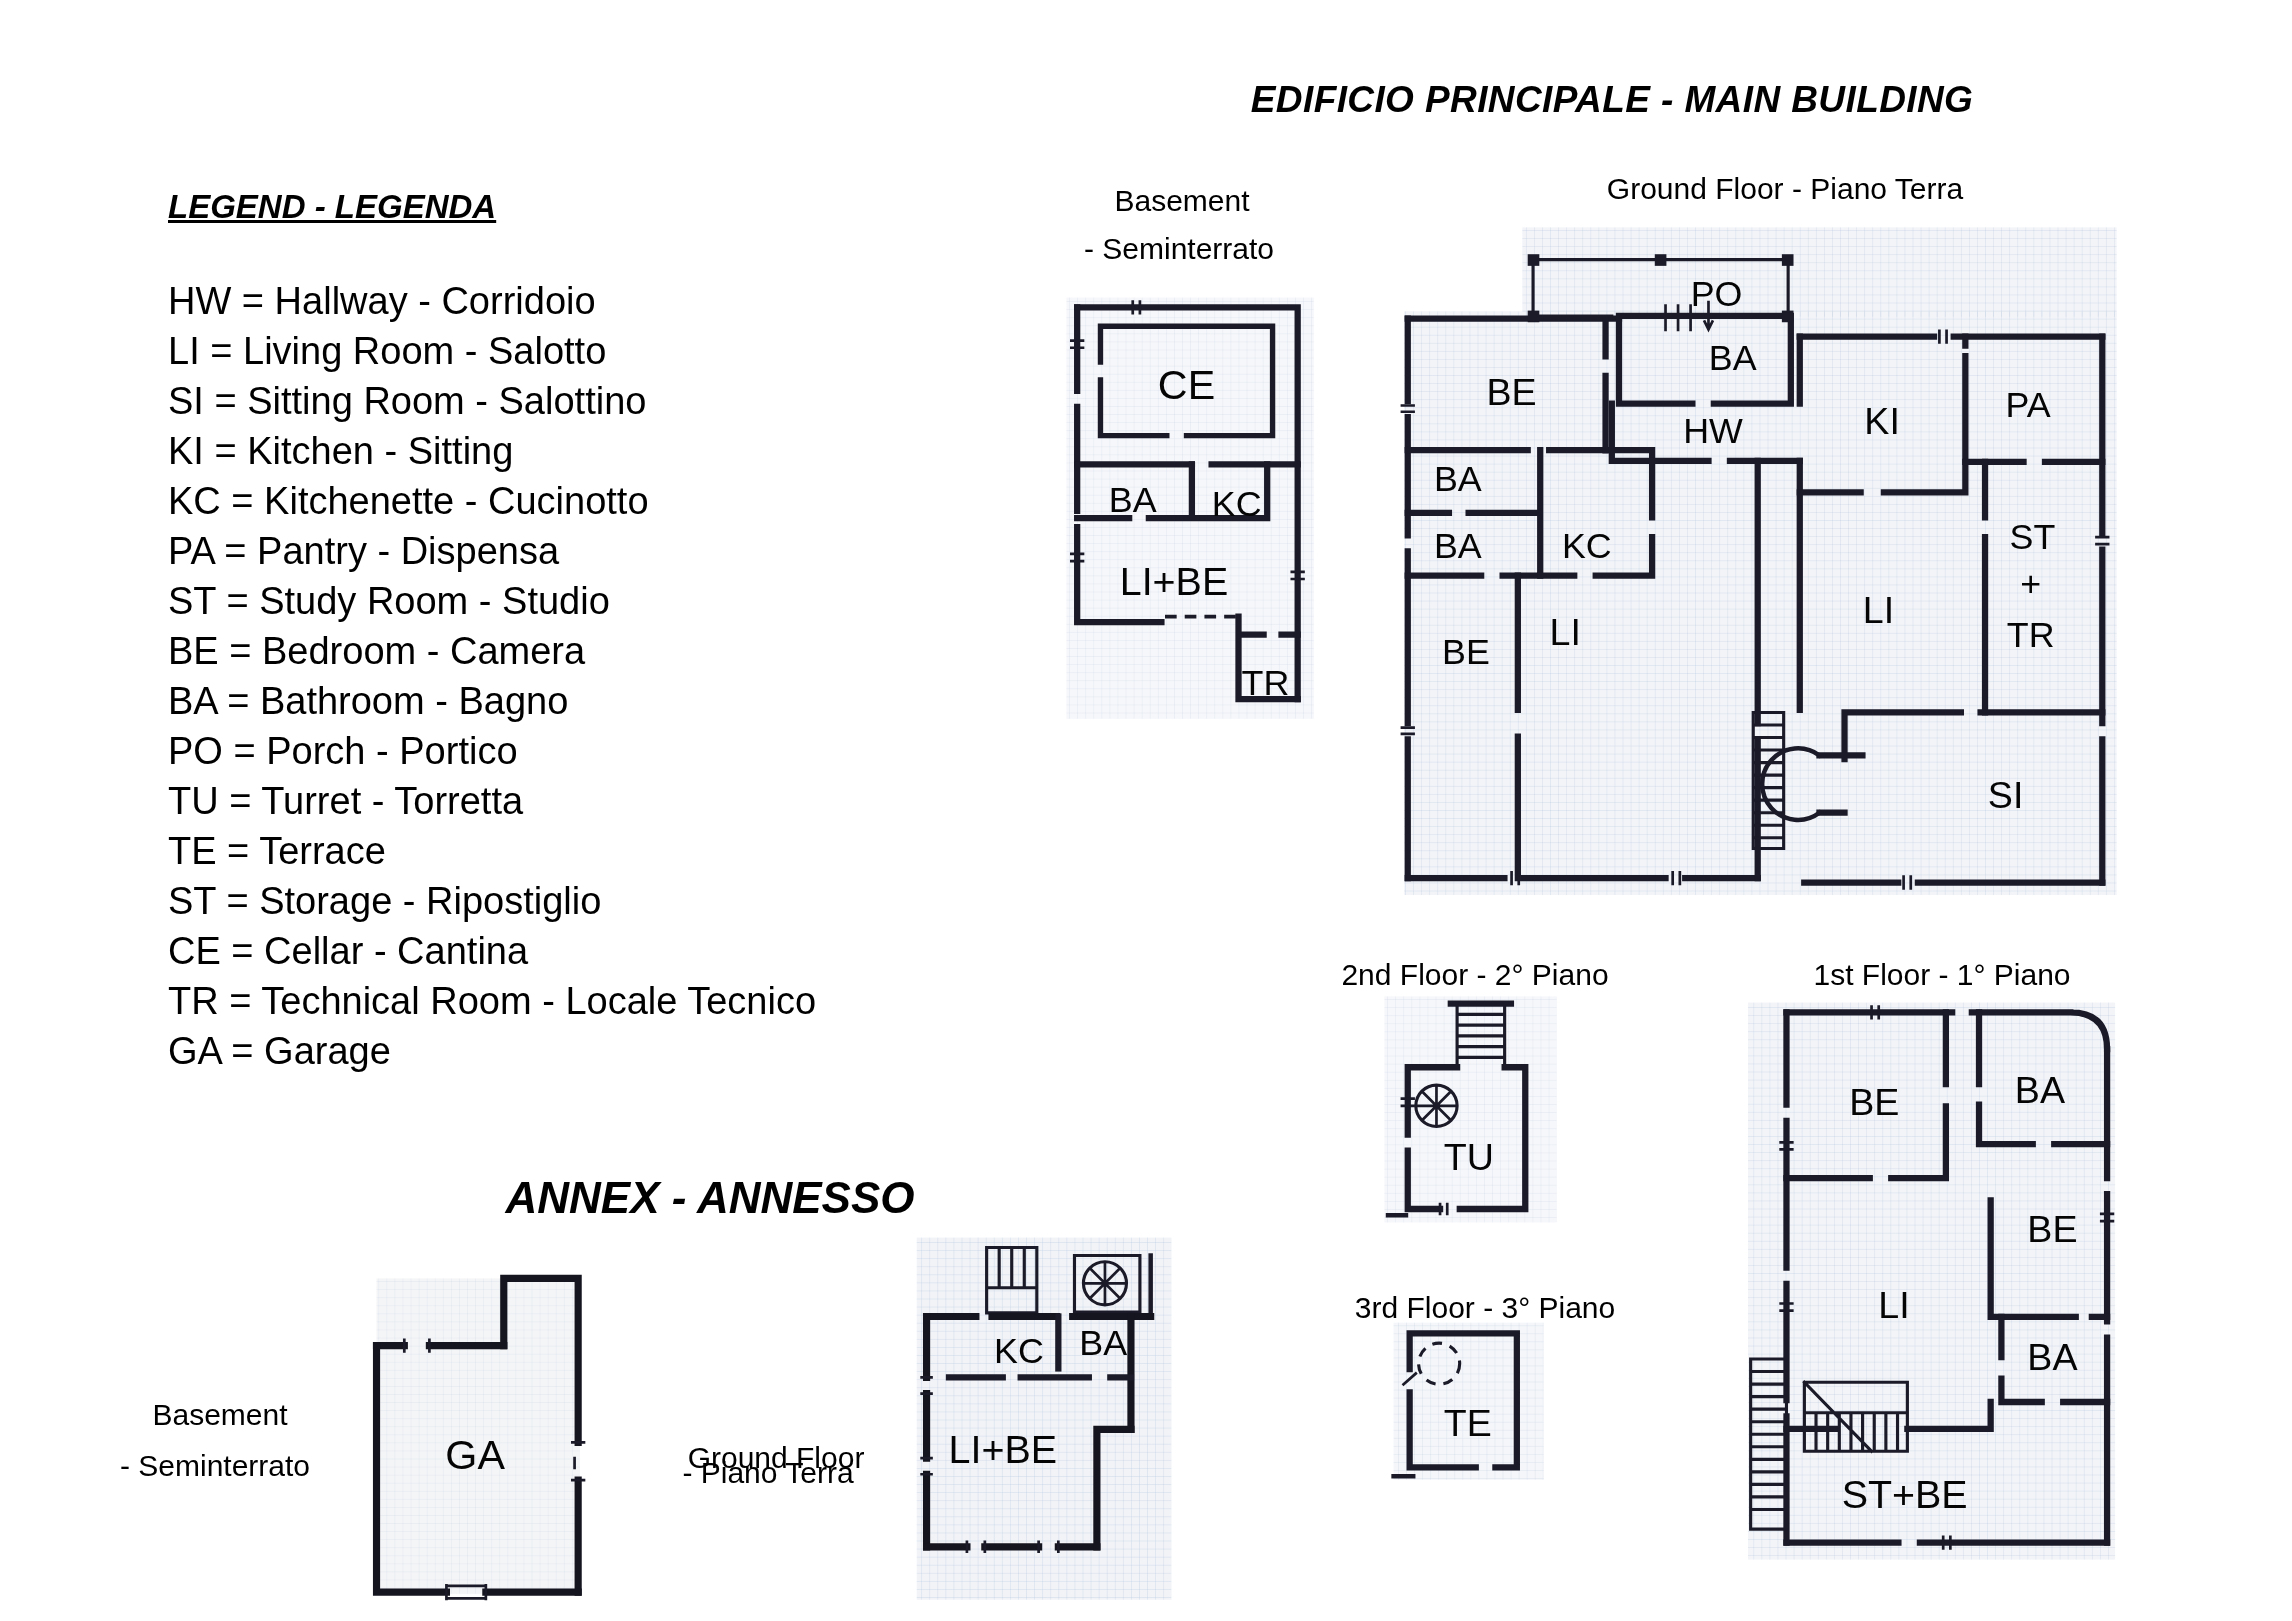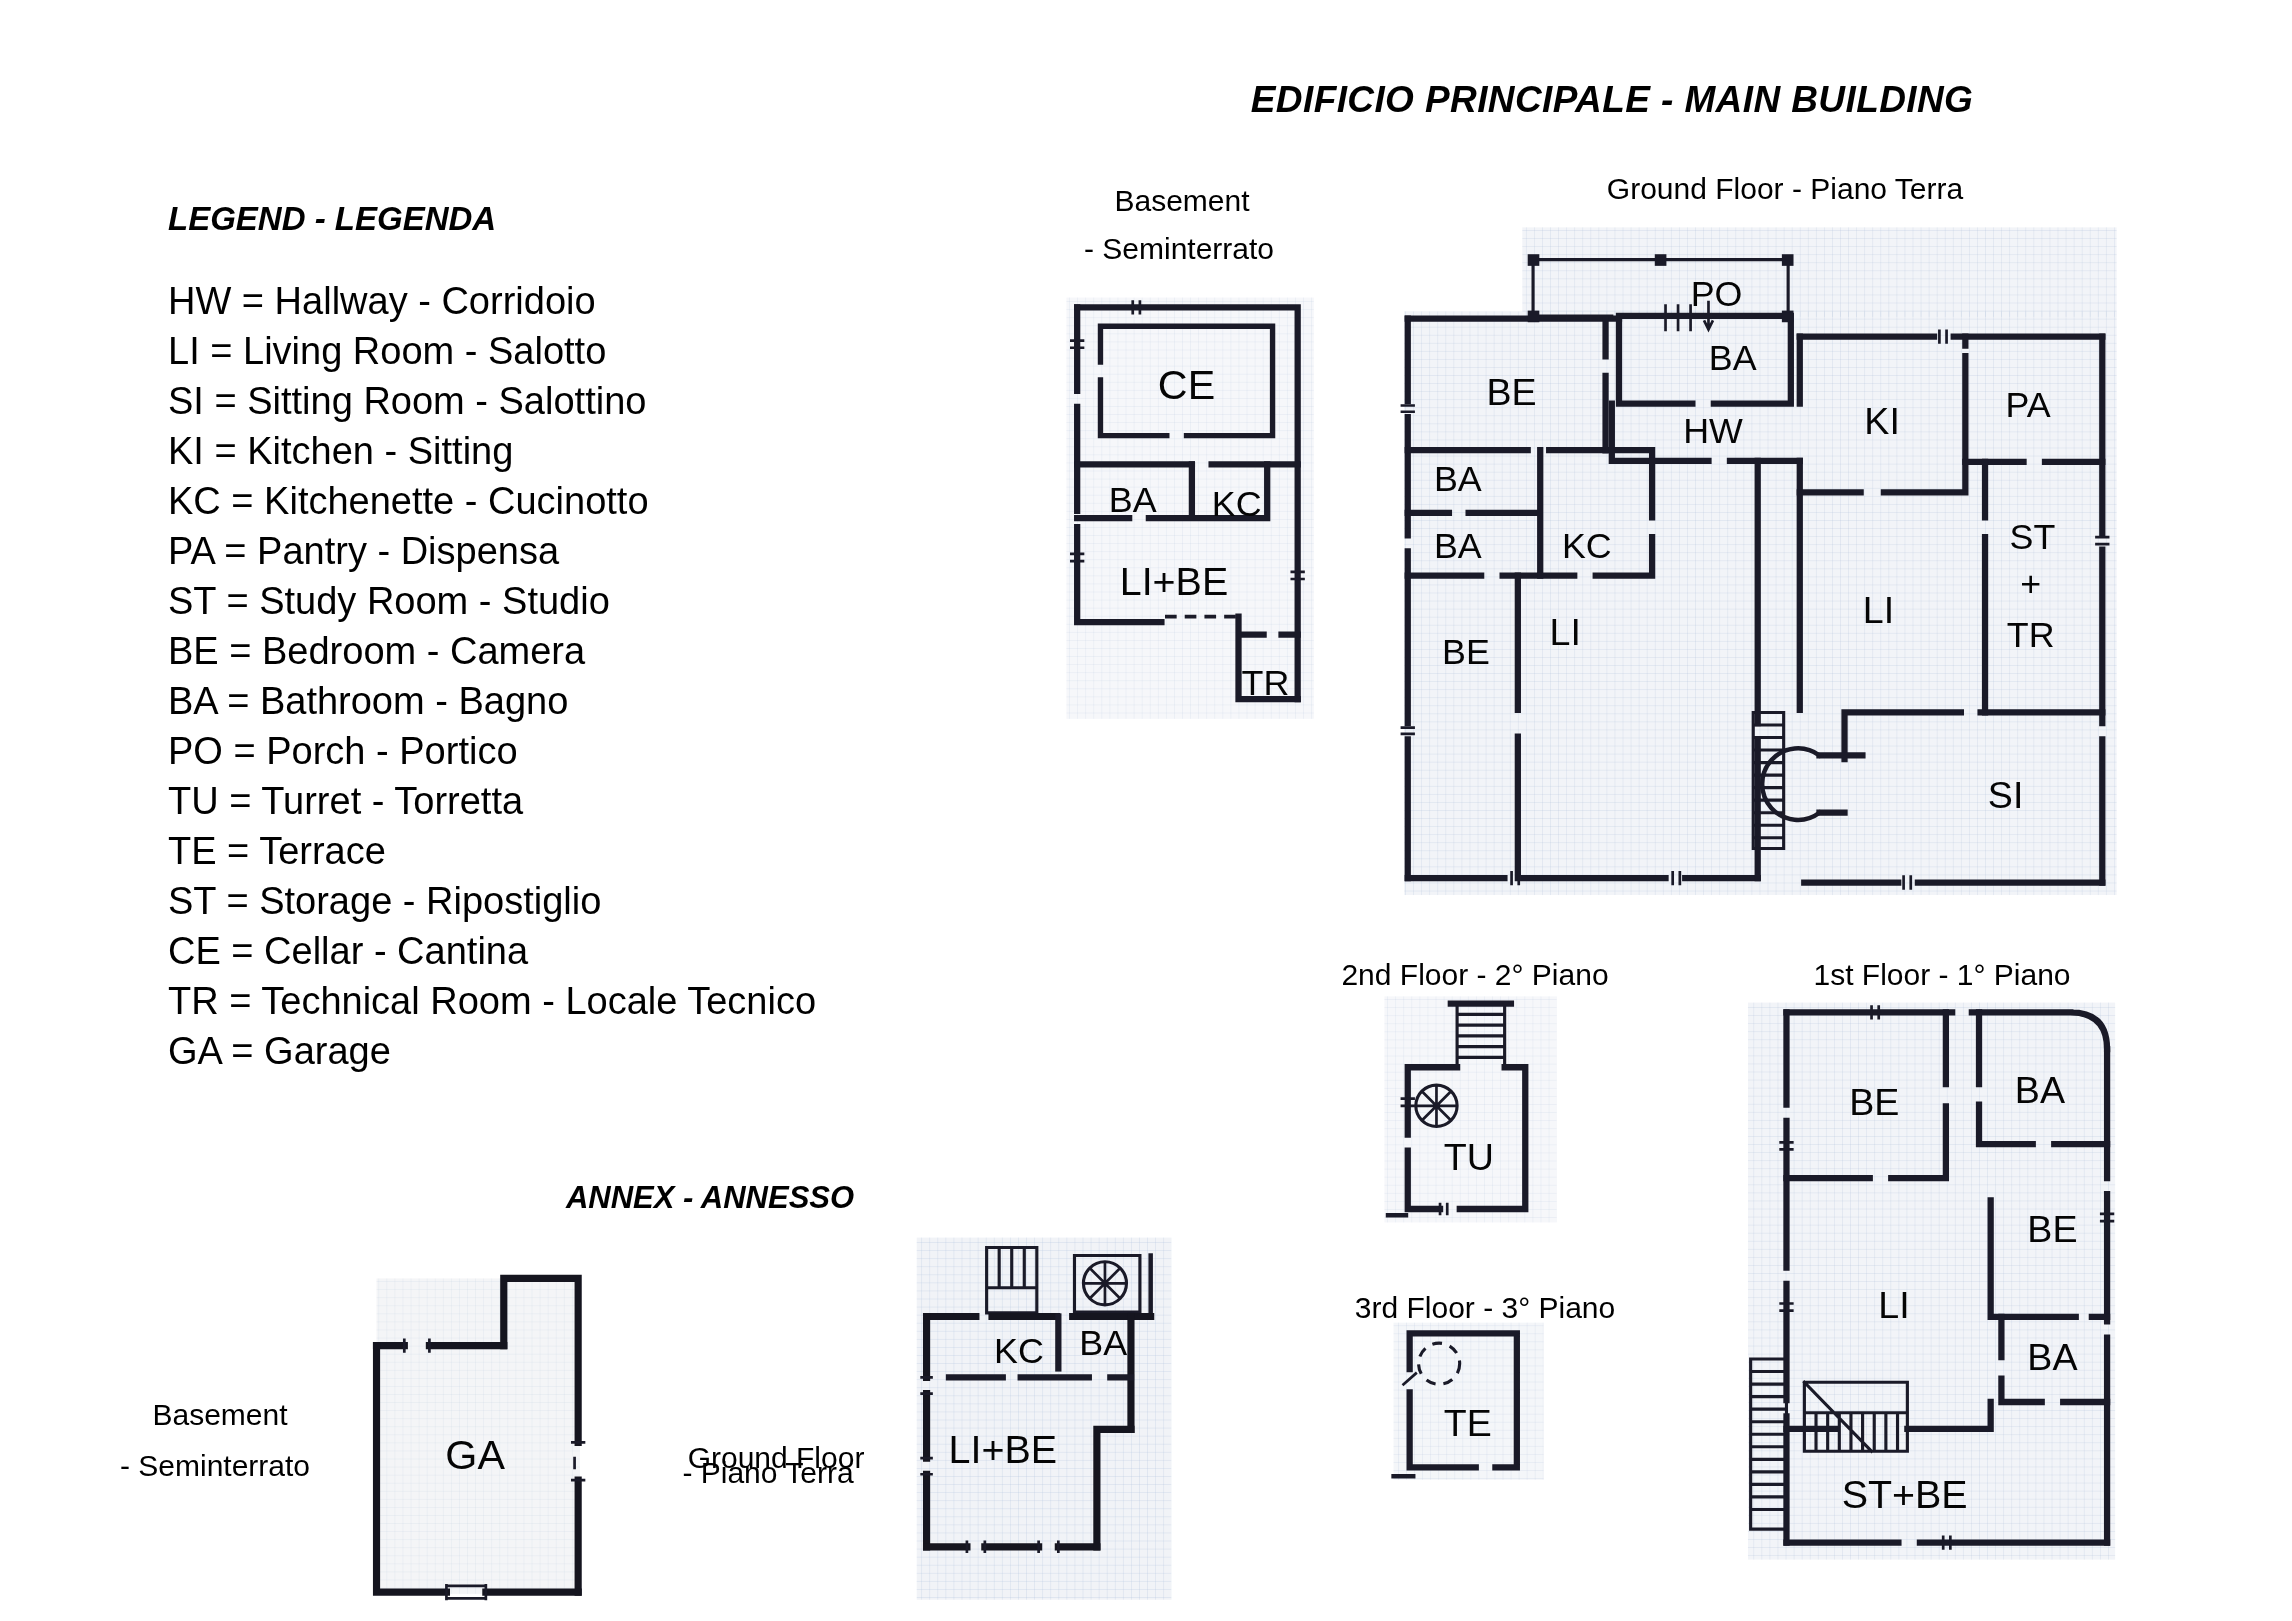--- a/index.html
+++ b/index.html
@@ -1,21 +1,21 @@
 <!DOCTYPE html>
 <html style="font-size:14.3px"><head>
 <meta charset="utf-8">
 <style>
   html,body{margin:0;padding:0;background:#ffffff;}
   body{font-family:"Liberation Sans",sans-serif;color:#000;}
   #stage{position:relative;width:2227px;height:1621px;background:#ffffff;overflow:hidden;}
   .abs{position:absolute;}
   .ctr{transform:translate(-50%,-50%);white-space:nowrap;}
   .doc-title{font-size:37px;font-weight:bold;font-style:italic;letter-spacing:0.4px;}
-  .section-title{font-size:31px;font-weight:bold;font-style:italic;}
+  .section-title{font-size:44px;font-weight:bold;font-style:italic;}
   .floor-label{font-size:30px;text-align:left;}
   .legend-title{font-size:33px;font-weight:bold;font-style:italic;}
   .legend-item{font-size:38px;line-height:50px;white-space:nowrap;}
   svg{display:block;}
   .wall{stroke:#1a1a28;stroke-width:7;fill:none;stroke-linecap:square;}
   .wall6{stroke:#1a1a28;stroke-width:6;fill:none;stroke-linecap:square;}
   .wall8{stroke:#15151f;stroke-width:8;fill:none;stroke-linecap:square;}
   .thin{stroke:#1a1a28;stroke-width:3.5;fill:none;stroke-linecap:square;}
   .thin5{stroke:#1a1a28;stroke-width:5;fill:none;stroke-linecap:square;}
   .tick{stroke:#1a1a28;stroke-width:3;fill:none;}
@@ -24,21 +24,21 @@
   .room-label{font-family:"Liberation Sans",sans-serif;font-size:40px;fill:#050505;}
   .fs42{font-size:42px;} .fs44{font-size:44px;} .fs46{font-size:46px;}
 </style>
 </head>
 <body>
 
 <div id="stage">
 
   <div class="abs ctr doc-title" style="left:1612px;top:100px;">EDIFICIO PRINCIPALE - MAIN BUILDING</div>
 
-  <div class="abs legend-title" style="left:168px;top:200px;">LEGEND - LEGENDA</div>
+  <div class="abs legend-title" style="left:168px;top:188px;text-decoration:underline;">LEGEND - LEGENDA</div>
   <div class="abs" style="left:168px;top:276px;">
     <div class="legend-item">HW = Hallway - Corridoio</div>
     <div class="legend-item">LI = Living Room - Salotto</div>
     <div class="legend-item">SI = Sitting Room - Salottino</div>
     <div class="legend-item">KI = Kitchen - Sitting</div>
     <div class="legend-item">KC = Kitchenette - Cucinotto</div>
     <div class="legend-item">PA = Pantry - Dispensa</div>
     <div class="legend-item">ST = Study Room - Studio</div>
     <div class="legend-item">BE = Bedroom - Camera</div>
     <div class="legend-item">BA = Bathroom - Bagno</div>

